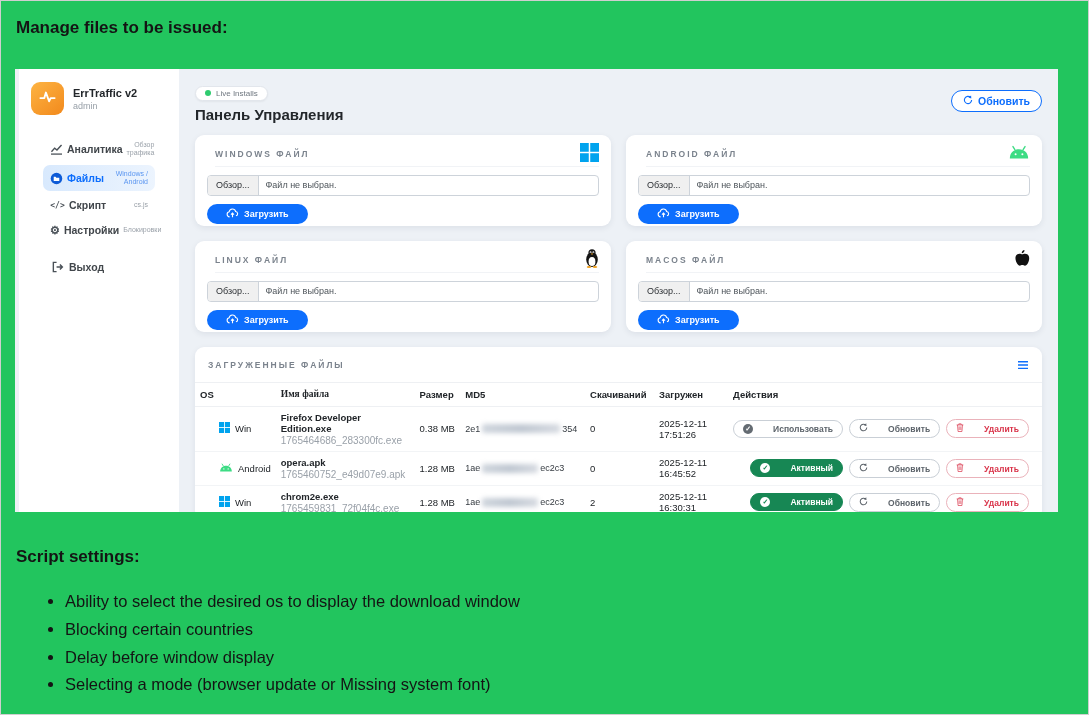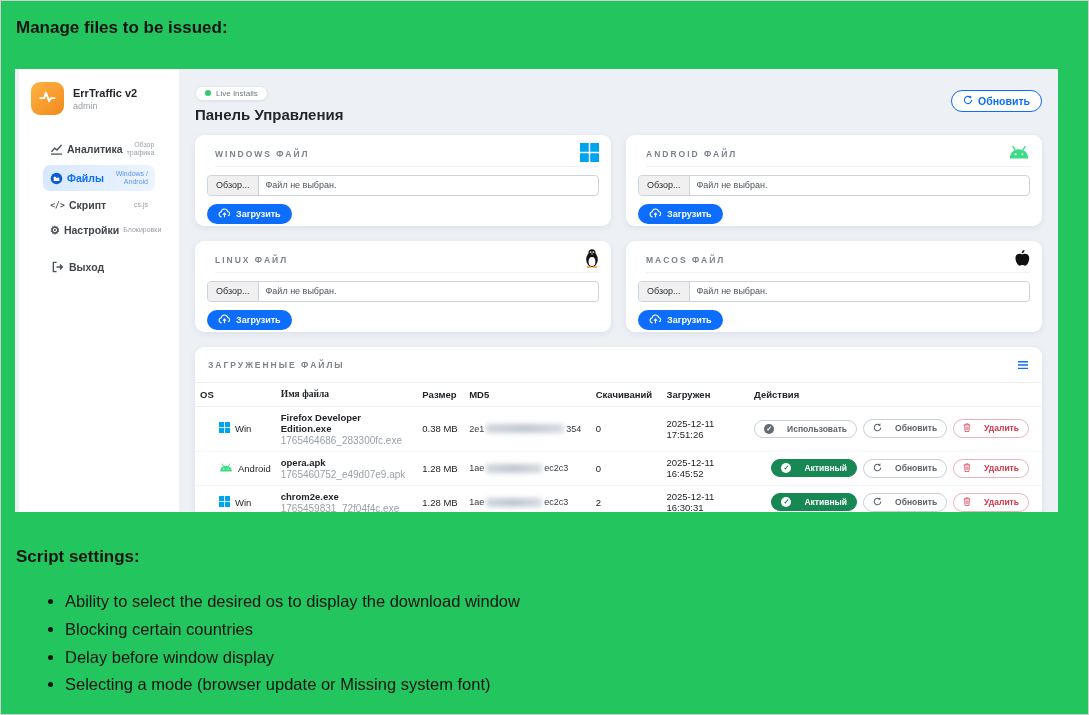--- a/index.html
+++ b/index.html
@@ -39,21 +39,21 @@
   .panel-title { margin-top: 5px; font-size: 15px; font-weight: 700; color: #23272b; }
   .refresh-top { position: absolute; top: 21px; right: 16px; display: inline-flex; align-items: center; gap: 5px; background: #fff; border: 1px solid #0d6efd; color: #0d6efd; border-radius: 13px; padding: 4px 11px; font-size: 10.5px; font-weight: 600; cursor: pointer; }
 
   .cards { display: grid; grid-template-columns: 1fr 1fr; gap: 15px; margin-top: 12px; }
   .card { background: #fff; border-radius: 9px; box-shadow: 0 2px 6px rgba(25,40,70,.08); padding: 8px 12px 10px; height: 91px; }
   .card-head { display: flex; align-items: center; justify-content: space-between; height: 24px; border-bottom: 1px solid #f1f3f6; margin-bottom: 8px; margin-left: 8px; }
   .card-title { font-size: 8.5px; letter-spacing: 2px; color: #7b838d; font-weight: 700; }
   .file-input { display: flex; align-items: center; border: 1px solid #cdd3da; border-radius: 4px; height: 21px; background: #fff; overflow: hidden; cursor: pointer; }
   .browse { height: 100%; display: flex; align-items: center; padding: 0 8px; background: #f0f0f0; border-right: 1px solid #cdd3da; font-size: 9px; color: #2b2f33; white-space: nowrap; }
   .nofile { padding: 0 7px; font-size: 9px; color: #4e555b; white-space: nowrap; }
-  .upload { margin-top: 8px; display: inline-flex; align-items: center; gap: 5px; background: #0d6efd; border: none; color: #fff; border-radius: 12px; padding: 4px 11px; font-size: 9px; font-weight: 700; cursor: pointer; }
+  .upload { margin-top: 8px; display: inline-flex; align-items: center; gap: 5px; background: #0d6efd; border: none; color: #fff; border-radius: 12px; padding: 4px 19px; font-size: 9px; font-weight: 700; cursor: pointer; }
 
   .table-card { margin-top: 15px; background: #fff; border-radius: 9px; box-shadow: 0 2px 6px rgba(25,40,70,.08); padding-top: 9px; overflow: hidden; }
   .tc-head { display: flex; align-items: center; justify-content: space-between; padding: 0 13px 8px; }
   .files-table { width: 100%; border-collapse: collapse; }
   .files-table thead th { font-size: 9.5px; font-weight: 700; color: #212529; text-align: left; padding: 6px 5px; border-top: 1px solid #eef0f3; border-bottom: 1px solid #eef0f3; }
   th.c-os { width: 50px; padding-left: 13px; }
   th.c-name { width: 150px; font-family: Liberation Serif, serif; }
   th.c-size { width: 50px; }
   th.c-md5 { width: 132px; }
   th.c-dl { width: 76px; }
@@ -64,21 +64,21 @@
   td.c-os { padding-left: 13px; }
   .os-cell { display: flex; align-items: center; gap: 5px; margin-left: 11px; }
   .fname { font-weight: 700; font-size: 9.5px; color: #212529; }
   .fsub { font-size: 10px; color: #9aa1a9; margin-top: 1px; }
   .md5 { display: flex; align-items: center; font-size: 9px; color: #343a40; }
   .blur-blob { display: inline-block; height: 9px; border-radius: 2px; margin: 0 2px; background: linear-gradient(90deg,#cfd5dd,#bfc7d1,#d6dae1); filter: blur(2.5px); }
   .blob-w1 { width: 78px; }
   .blob-w2 { width: 56px; }
   td.c-act { text-align: right; padding-right: 13px; }
   .act-wrap { display: inline-flex; gap: 6px; align-items: center; }
-  .pill { display: inline-flex; align-items: flex-start; gap: 13px; border-radius: 11px; padding: 3px 9px; font-size: 8.5px; font-weight: 600; cursor: pointer; background: #fff; white-space: nowrap; }
+  .pill { display: inline-flex; align-items: flex-end; gap: 20px; border-radius: 11px; padding: 3px 9px; font-size: 8.5px; font-weight: 600; cursor: pointer; background: #fff; white-space: nowrap; }
   .pill.sec { border: 1px solid #c9cfd6; color: #5d646b; }
   .pill.danger { border: 1px solid #eab2ba; color: #d9344a; }
   .pill.success { border: 1px solid #178754; background: #178754; color: #fff; }
   .chk-dark { width: 10px; height: 10px; border-radius: 50%; background: #646b72; color: #fff; font-size: 7px; display: inline-flex; align-items: center; justify-content: center; }
   .chk-light { width: 10px; height: 10px; border-radius: 50%; background: #fff; color: #178754; font-size: 7px; display: inline-flex; align-items: center; justify-content: center; }
 </style>
 </head>
 <body>
 
 <div class="page">

